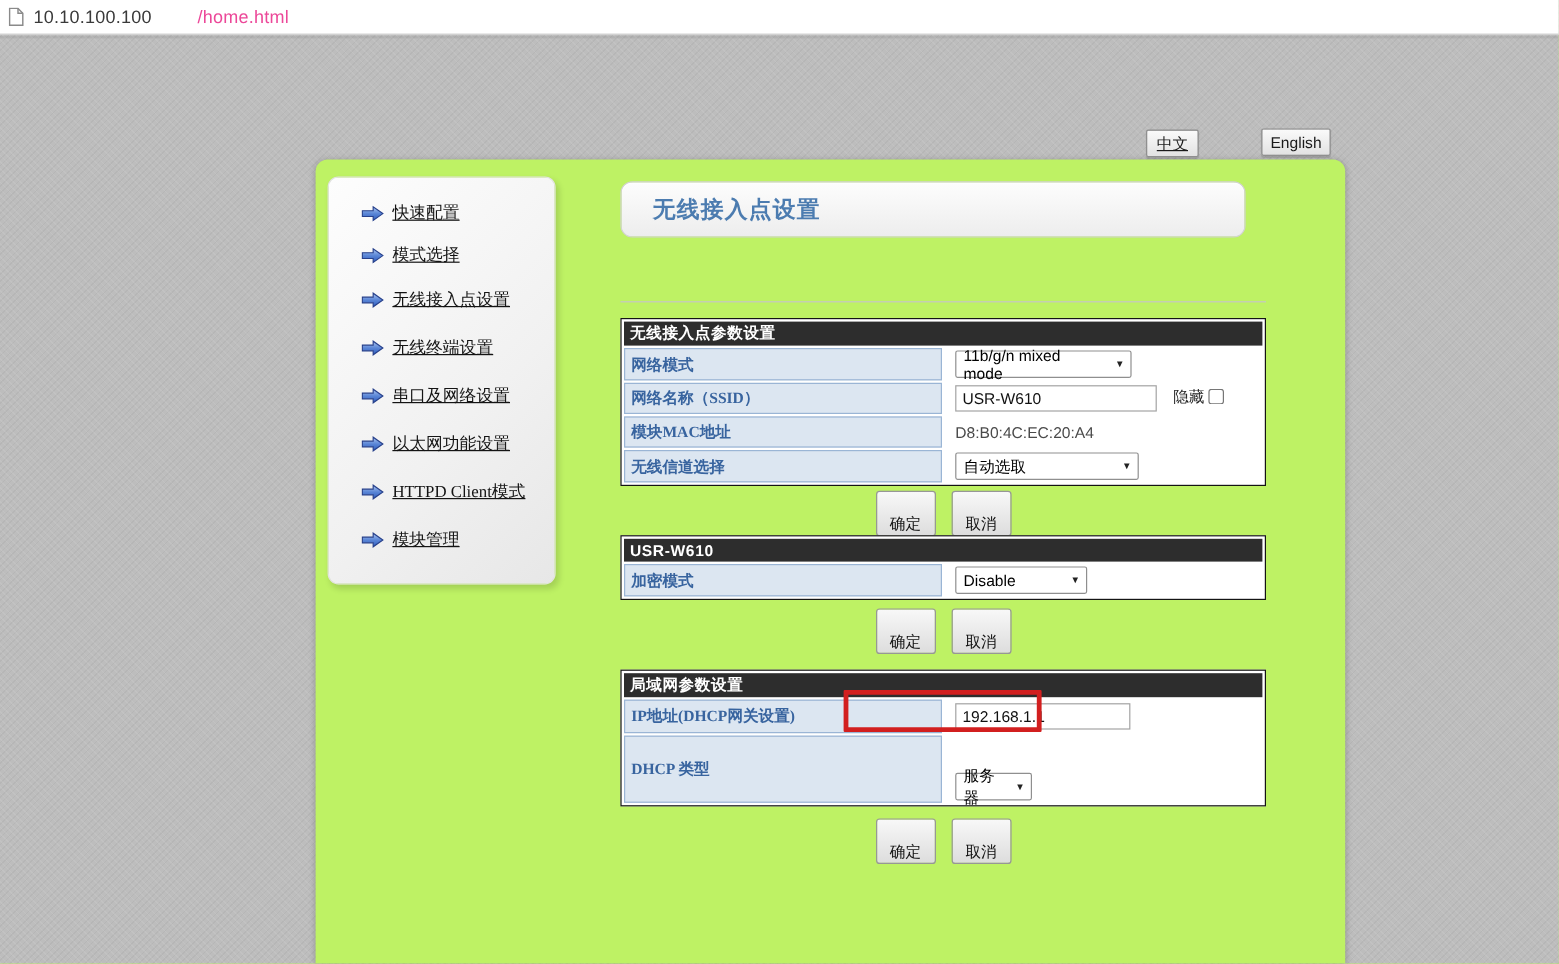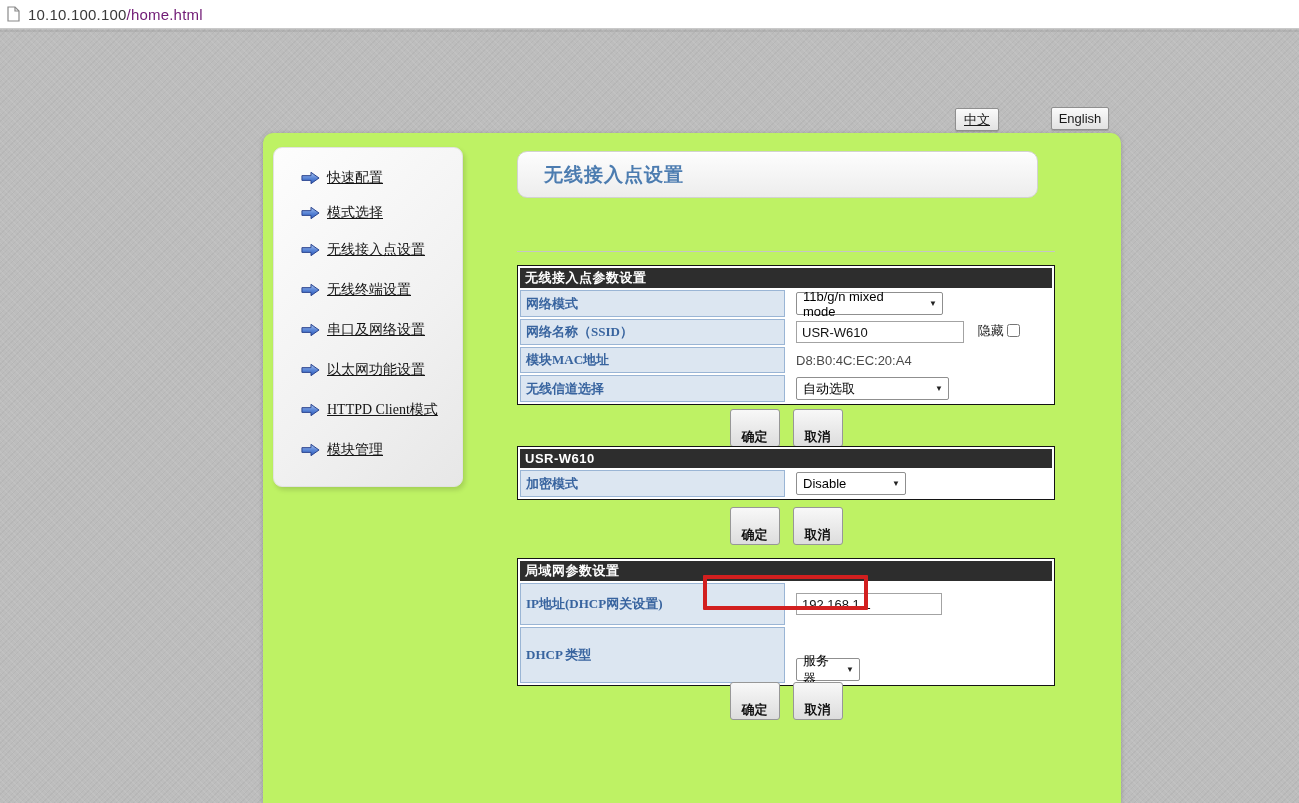--- a/index.html
+++ b/index.html
@@ -14,21 +14,21 @@
   }
 
   
   .browser-bar {
     position:absolute; left:0; top:0; width:1299px; height:29px;
     background:#ffffff; border-bottom:1px solid #c9c9c9;
     display:flex; align-items:center; z-index:40;
   }
   .favicon { width:13px; height:16px; margin:0 8px 0 7px; flex:0 0 auto; }
   .url-text { font-size:15px; color:#3a3a3a; letter-spacing:.2px; }
-  .url-text .path { color:#701a75; }
+  .url-text .path { color:#ec4899;margin-left:38px; }
   .top-strip { position:absolute; left:0; top:30px; width:1299px; height:2px; background:rgba(0,0,0,.06); }
 
   
   .lang-btn {
     position:absolute; height:23px; z-index:30;
     background:linear-gradient(#fafafa,#e2e2e2);
     border:1px solid #8f8f8f; border-radius:2px;
     font-size:13px; color:#1a1a1a; text-align:center; line-height:21px;
     box-shadow:0 1px 1px rgba(0,0,0,.15);
     cursor:pointer;
@@ -98,21 +98,21 @@
     border:1px solid var(--label-border,#9ab5d5);
     color:var(--label-text,#38649f);
     font-family:"Liberation Serif","DejaVu Serif",serif;
     font-size:13px; font-weight:bold; padding:3px 5px;
   }
   .cfg-table td.val { background:#fff; padding:2px 9px; font-size:13px; color:#444; }
   .t1 tr.r1 td, .t1 tr.r2 td { height:26px; }
   .t1 tr.r3 td { height:22px; }
   .t1 tr.r4 td { height:24px; }
   .t2 tr.r1 td { height:24px; }
-  .t3 tr.r1 td { height:42px; }
+  .t3 tr.r1 td { height:28px; }
   .t3 tr.r2 td, .t3 tr.r3 td { height:26px; }
 
   
   .sel {
     display:inline-flex; align-items:center; justify-content:space-between;
     height:23px; border:1px solid #8f8f8f; border-radius:2px; background:#fff;
     font-size:13px; color:#000; padding:0 5px 0 6px; cursor:pointer; vertical-align:middle;
   }
   .sel .chev { font-size:8px; color:#222; margin-left:6px; }
   .w-mode { width:147px;gap:28px; } .w-chan { width:153px; } .w-enc { width:110px; } .w-dhcp { width:64px;margin-top:29px; }
@@ -127,21 +127,21 @@
 
   
   .btn-row {
     position:absolute; left:254px; width:538px; display:flex; justify-content:center; gap:13px;
   }
   .b1 { top:276px; } .b2 { top:374px; } .b3 { top:549px; }
   .btn {
     min-width:46px; height:24px; padding:18px 11px;
     background:linear-gradient(#f8f8f8,#dddddd);
     border:1px solid #979797; border-radius:3px;
-    font-size:13px; color:#111; cursor:pointer;font-weight:bold;
+    font-size:13px; color:#111; cursor:pointer;
   }
 
   
   .red-box {
     position:absolute; left:703px; top:575px; width:165px; height:35px;
     border:4px solid var(--annotation-color,#d21f1f); z-index:50; border-radius:1px;
   }
 </style>
 </head>
 <body>

